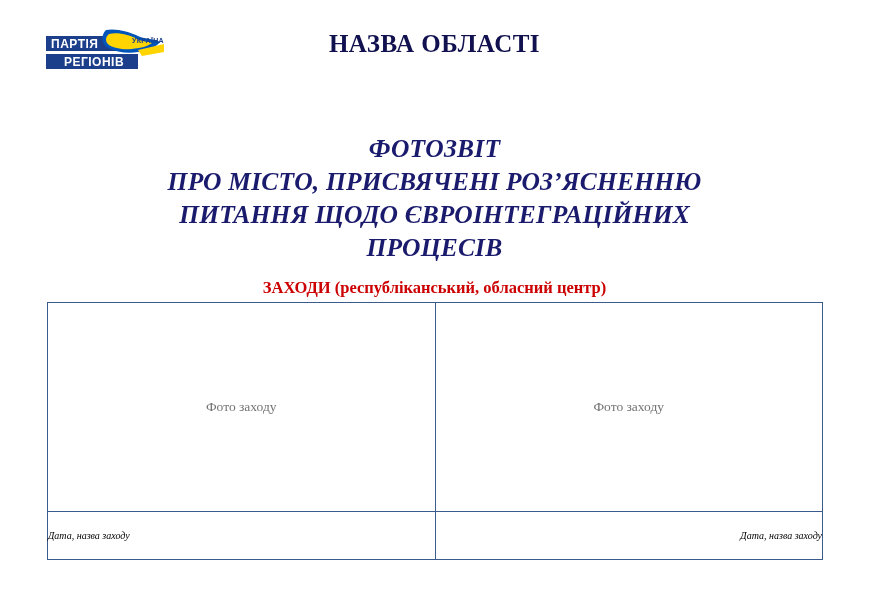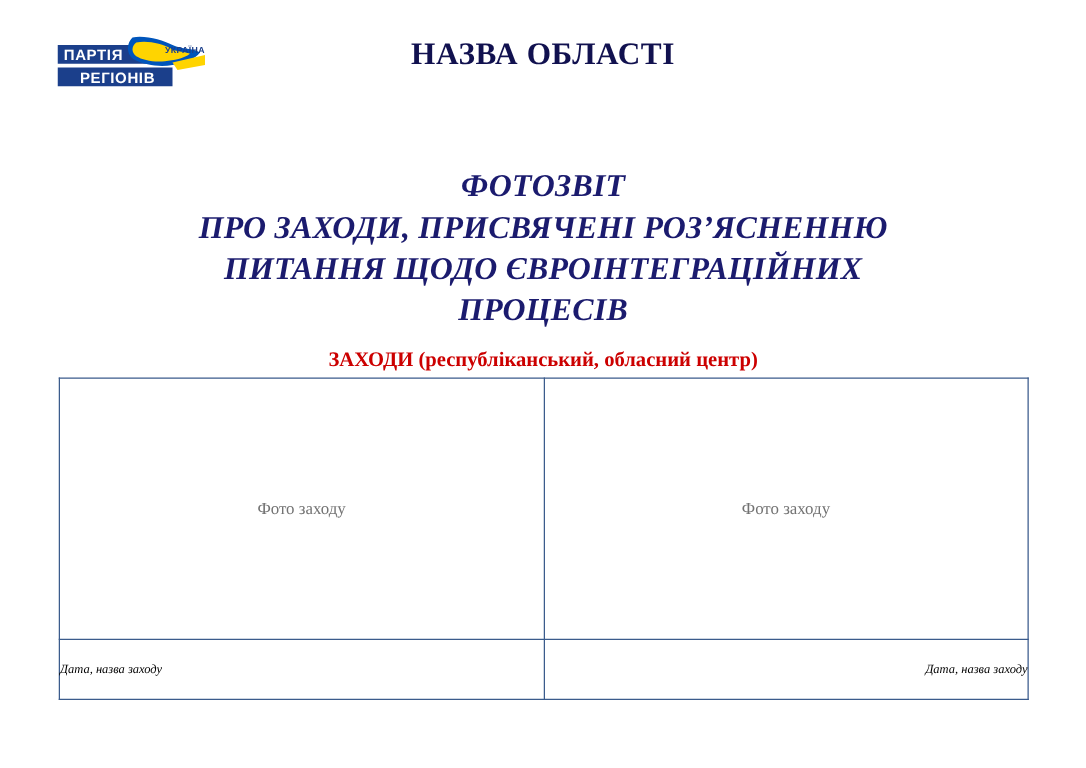--- a/index.html
+++ b/index.html
@@ -125,21 +125,21 @@
   </svg>
   <div style="position:absolute; left:5px; top:9px; width:86px; height:14px; line-height:14px; color:#ffffff; font-family:'Liberation Sans',sans-serif; font-weight:bold; font-size:12px; letter-spacing:0.5px; text-align:left;">ПАРТІЯ</div>
   <div style="position:absolute; left:5px; top:27px; width:86px; height:14px; line-height:14px; color:#ffffff; font-family:'Liberation Sans',sans-serif; font-weight:bold; font-size:12px; letter-spacing:0.5px; text-align:center;">РЕГІОНІВ</div>
   <div style="position:absolute; left:86px; top:9px; color:#1b3f8b; font-family:'Liberation Sans',sans-serif; font-weight:bold; font-size:7px; letter-spacing:0.3px;">УКРАЇНА</div>
 </div>
 
 <div class="region-title">НАЗВА ОБЛАСТІ</div>
 
 <div class="report-title">
   <div>ФОТОЗВІТ</div>
-  <div>ПРО ЗАХОДИ, ПРИСВЯЧЕНІ РОЗ’ЯСНЕННЮ</div>
+  <div>ПРО МІСТО, ПРИСВЯЧЕНІ РОЗ’ЯСНЕННЮ</div>
   <div>ПИТАННЯ ЩОДО ЄВРОІНТЕГРАЦІЙНИХ</div>
   <div>ПРОЦЕСІВ</div>
 </div>
 
 <div class="city-line">ЗАХОДИ (республіканський, обласний центр)</div>
 
 <table class="photo-table">
   <tbody>
     <tr>
       <td class="cell-photo">

